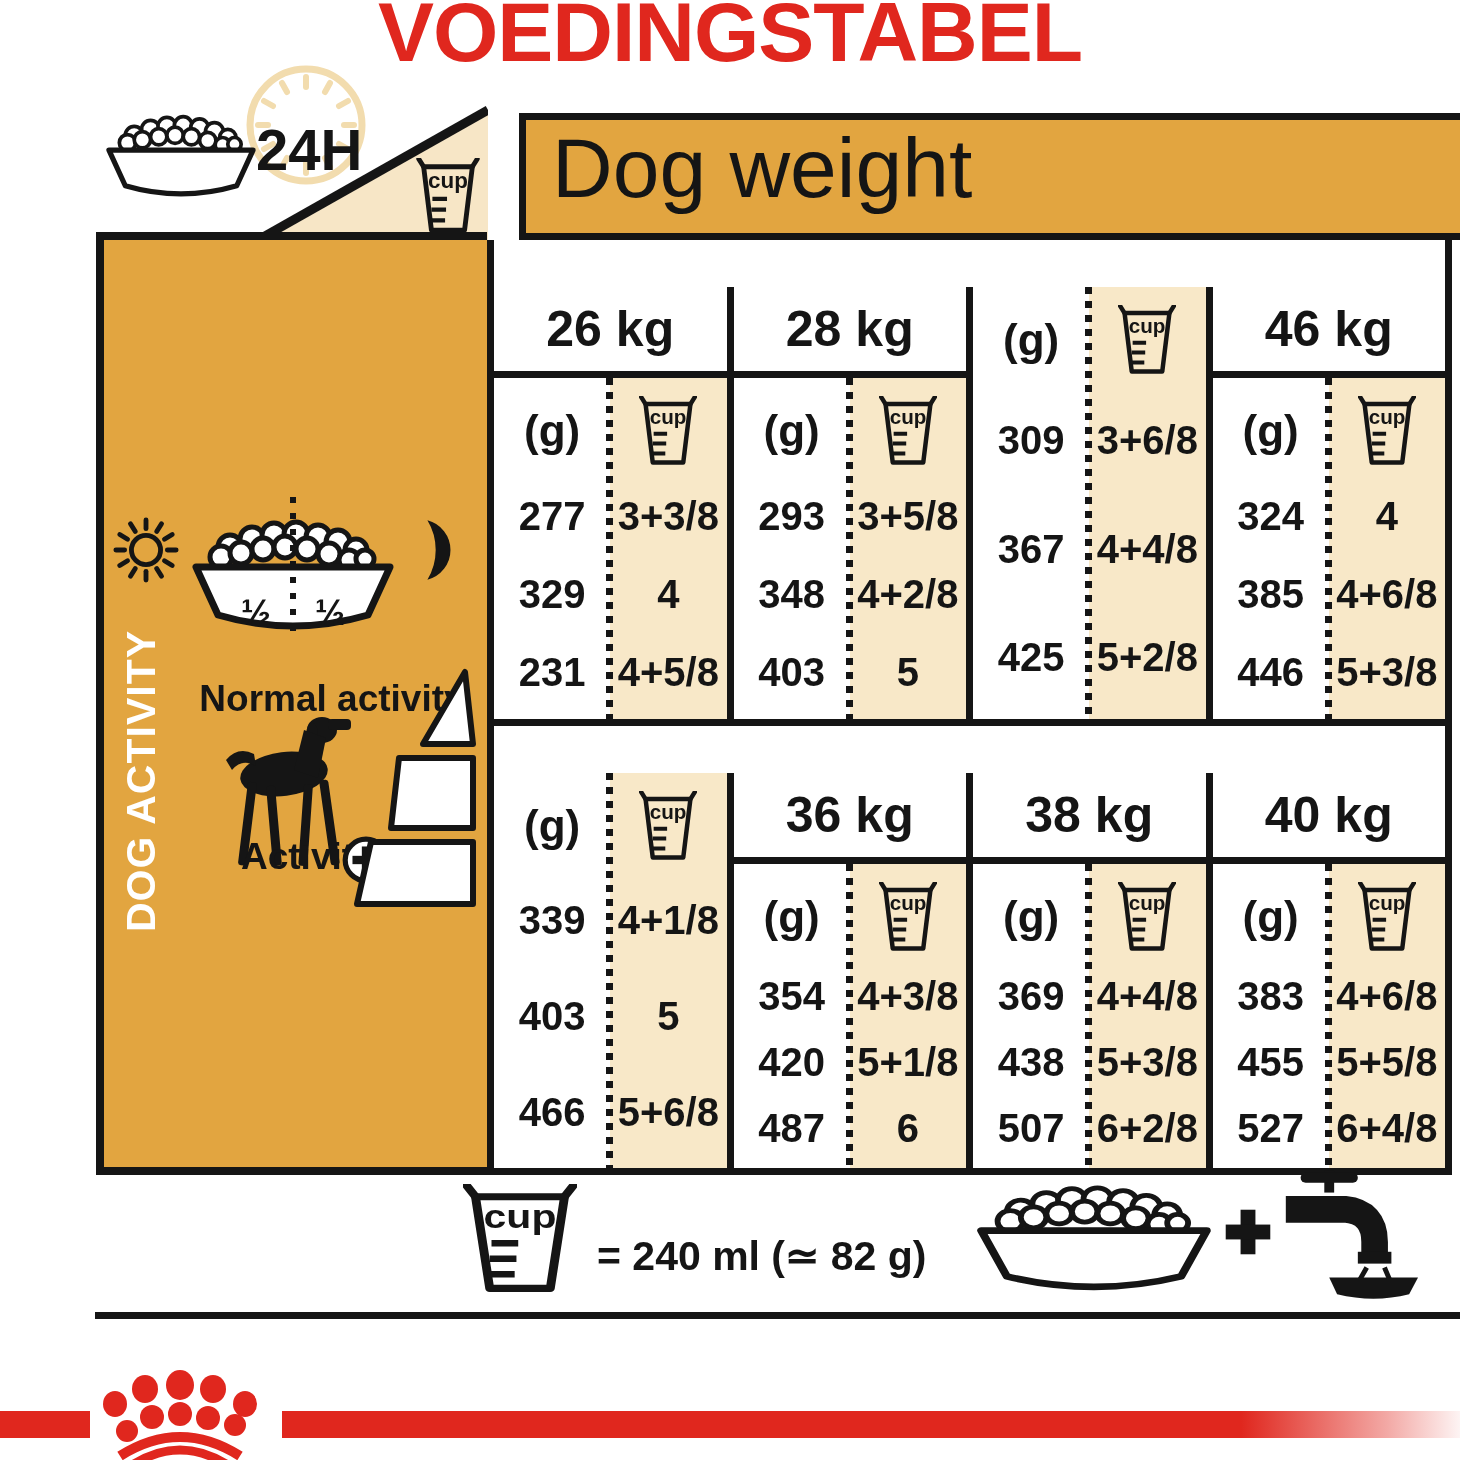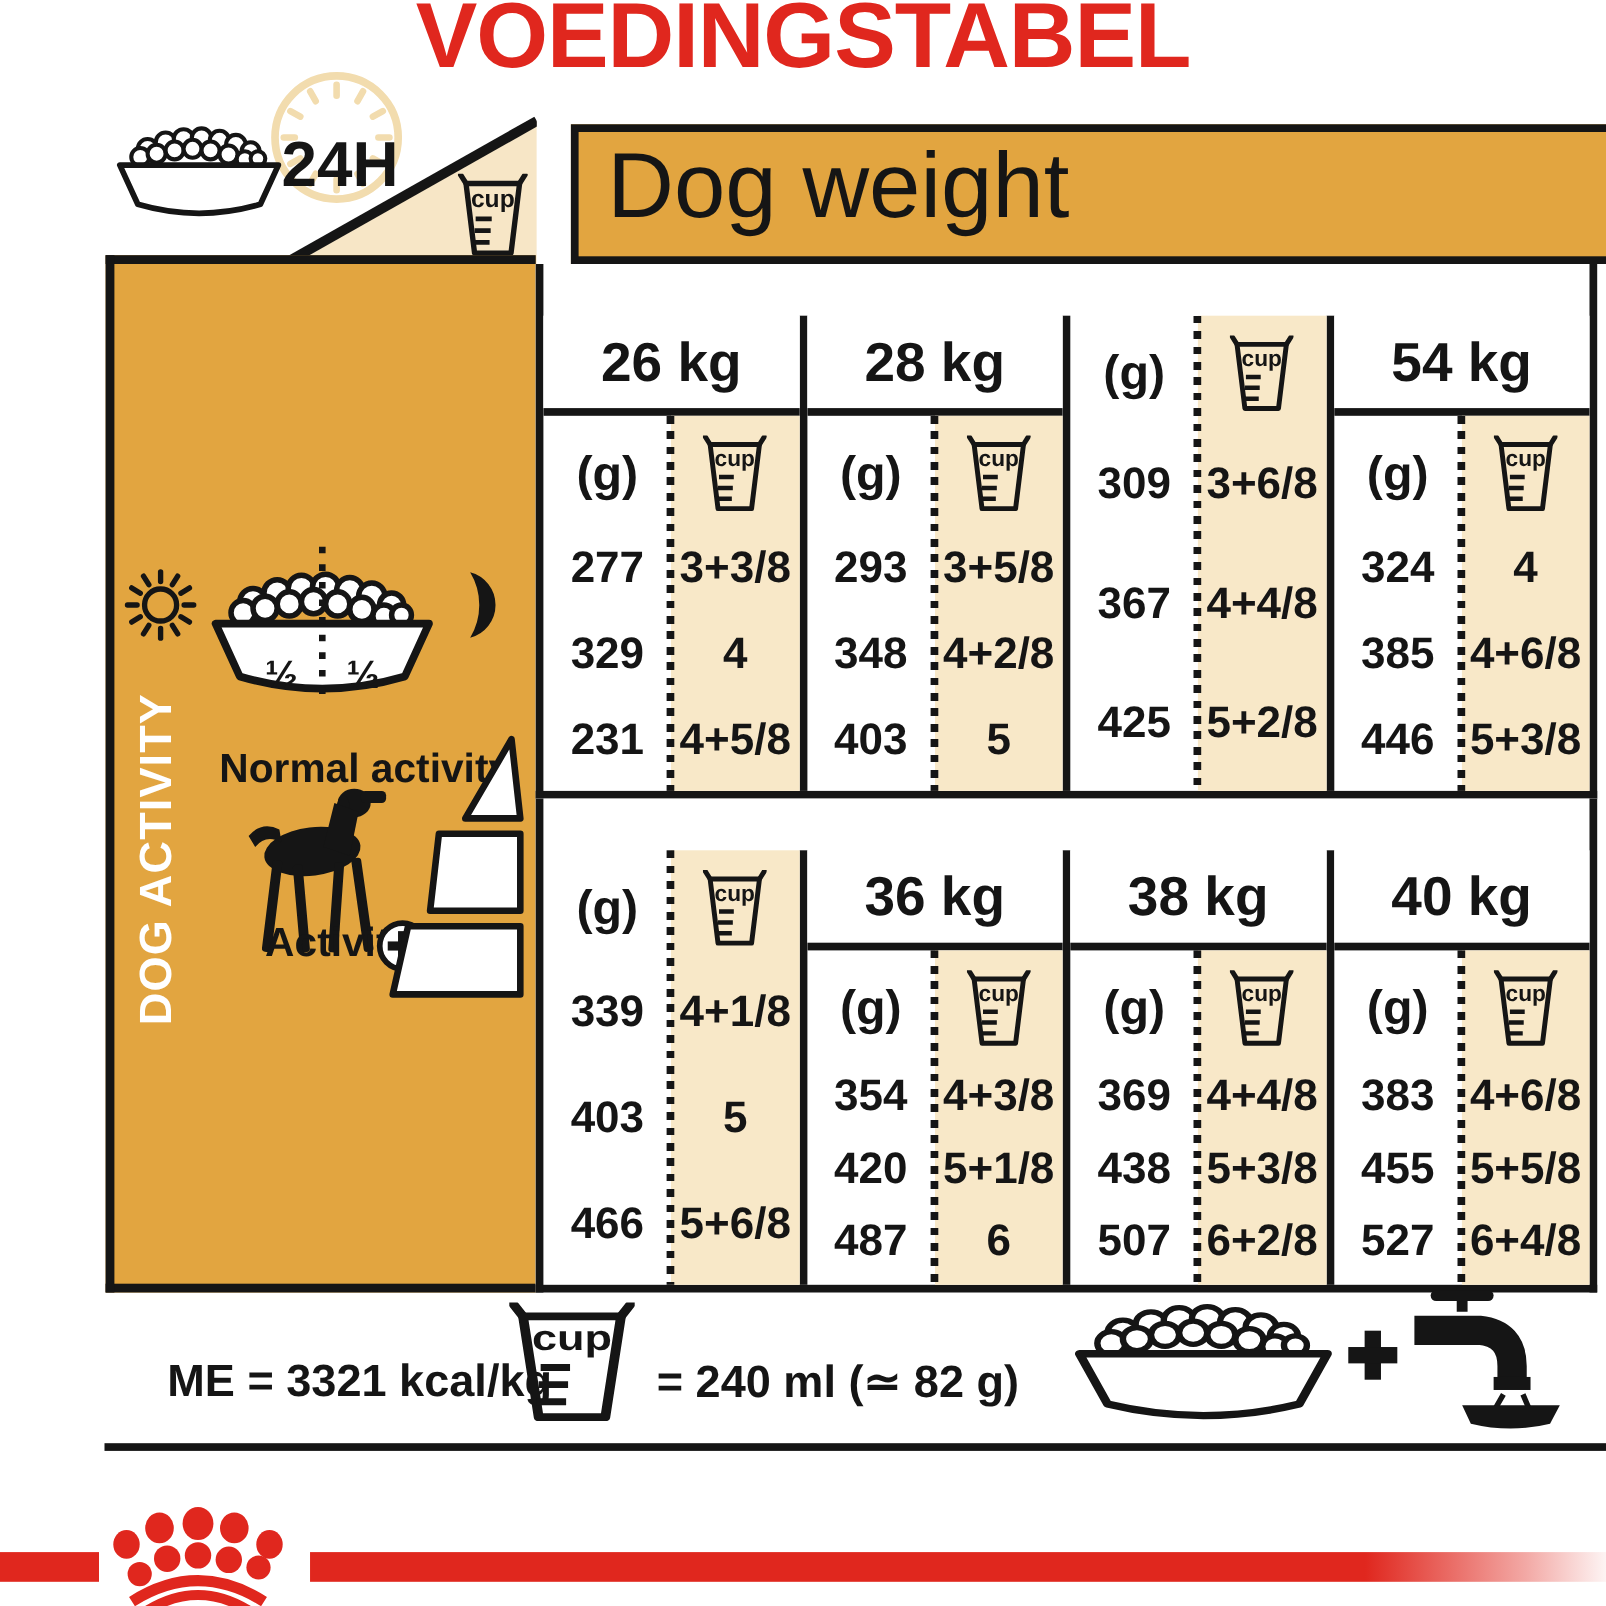--- a/index.html
+++ b/index.html
@@ -251,21 +251,21 @@
                 <use href="#cup-shape"></use>
               </svg>
           </div>
           <div class="val">3+6/8</div>
           <div class="val">4+4/8</div>
           <div class="val">5+2/8</div>
         </div>
       </div>
     </div>
     <div class="col">
-      <div class="w-head">54 kg</div>
+      <div class="w-head">46 kg</div>
       <div class="cell">
         <div class="g-col">
           <div class="unit">(g)</div>
           <div class="val">324</div>
           <div class="val">385</div>
           <div class="val">446</div>
         </div>
         <div class="cup-col">
           <div class="unit">
             <svg width="58" height="70" viewBox="0 0 64 78">
@@ -359,21 +359,20 @@
               </svg>
           </div>
           <div class="val">4+6/8</div>
           <div class="val">5+5/8</div>
           <div class="val">6+4/8</div>
         </div>
       </div>
     </div>
   </div>
 
-  <div class="abs metext">ME = 3321 kcal/kg</div>
   <svg class="abs" style="left:463px;top:1184px" width="114" height="110" viewBox="0 0 64 78" preserveAspectRatio="none">
     <use href="#cup-shape"></use>
   </svg>
   <div class="abs equivtext">= 240 ml (≃ 82 g)</div>
 
   <svg class="abs" style="left:972px;top:1183px" width="244" height="122" viewBox="0 0 210 128" preserveAspectRatio="none">
     <use href="#bowl-shape"></use>
   </svg>
   <svg class="abs" style="left:1222px;top:1206px" width="52" height="52" viewBox="0 0 56 56">
     <rect x="20" y="4" width="16" height="48" fill="#151515"></rect>

